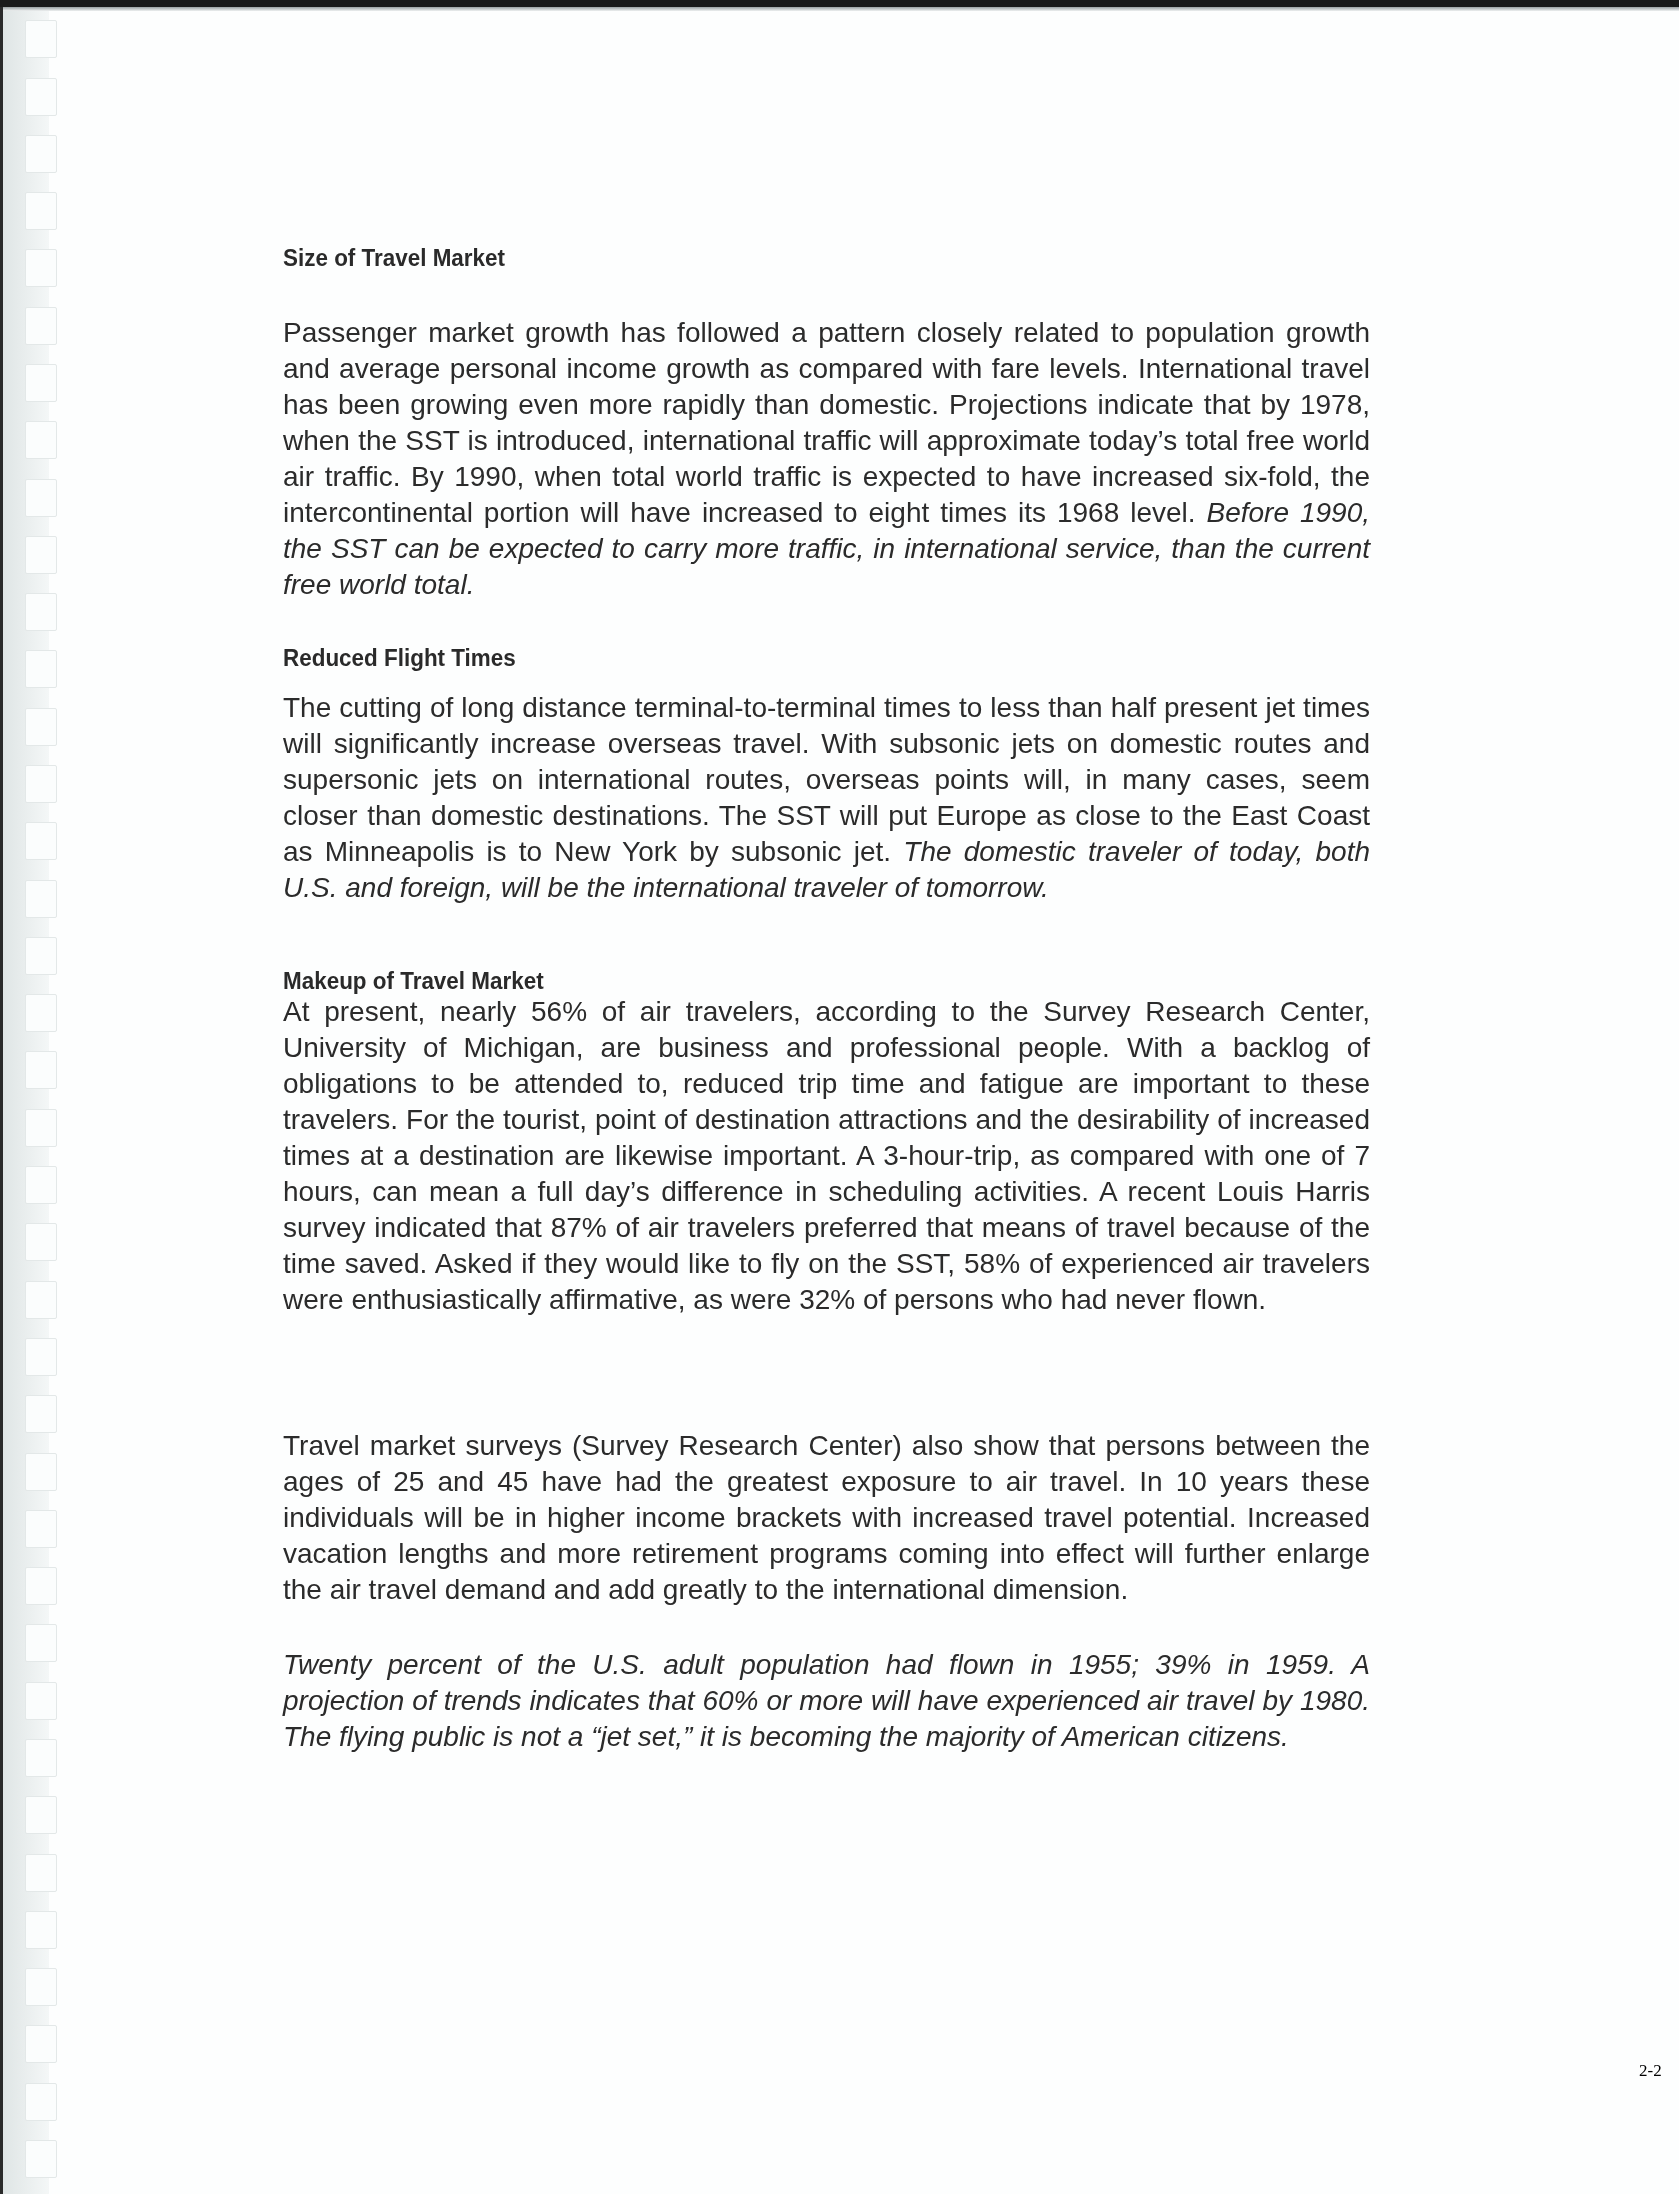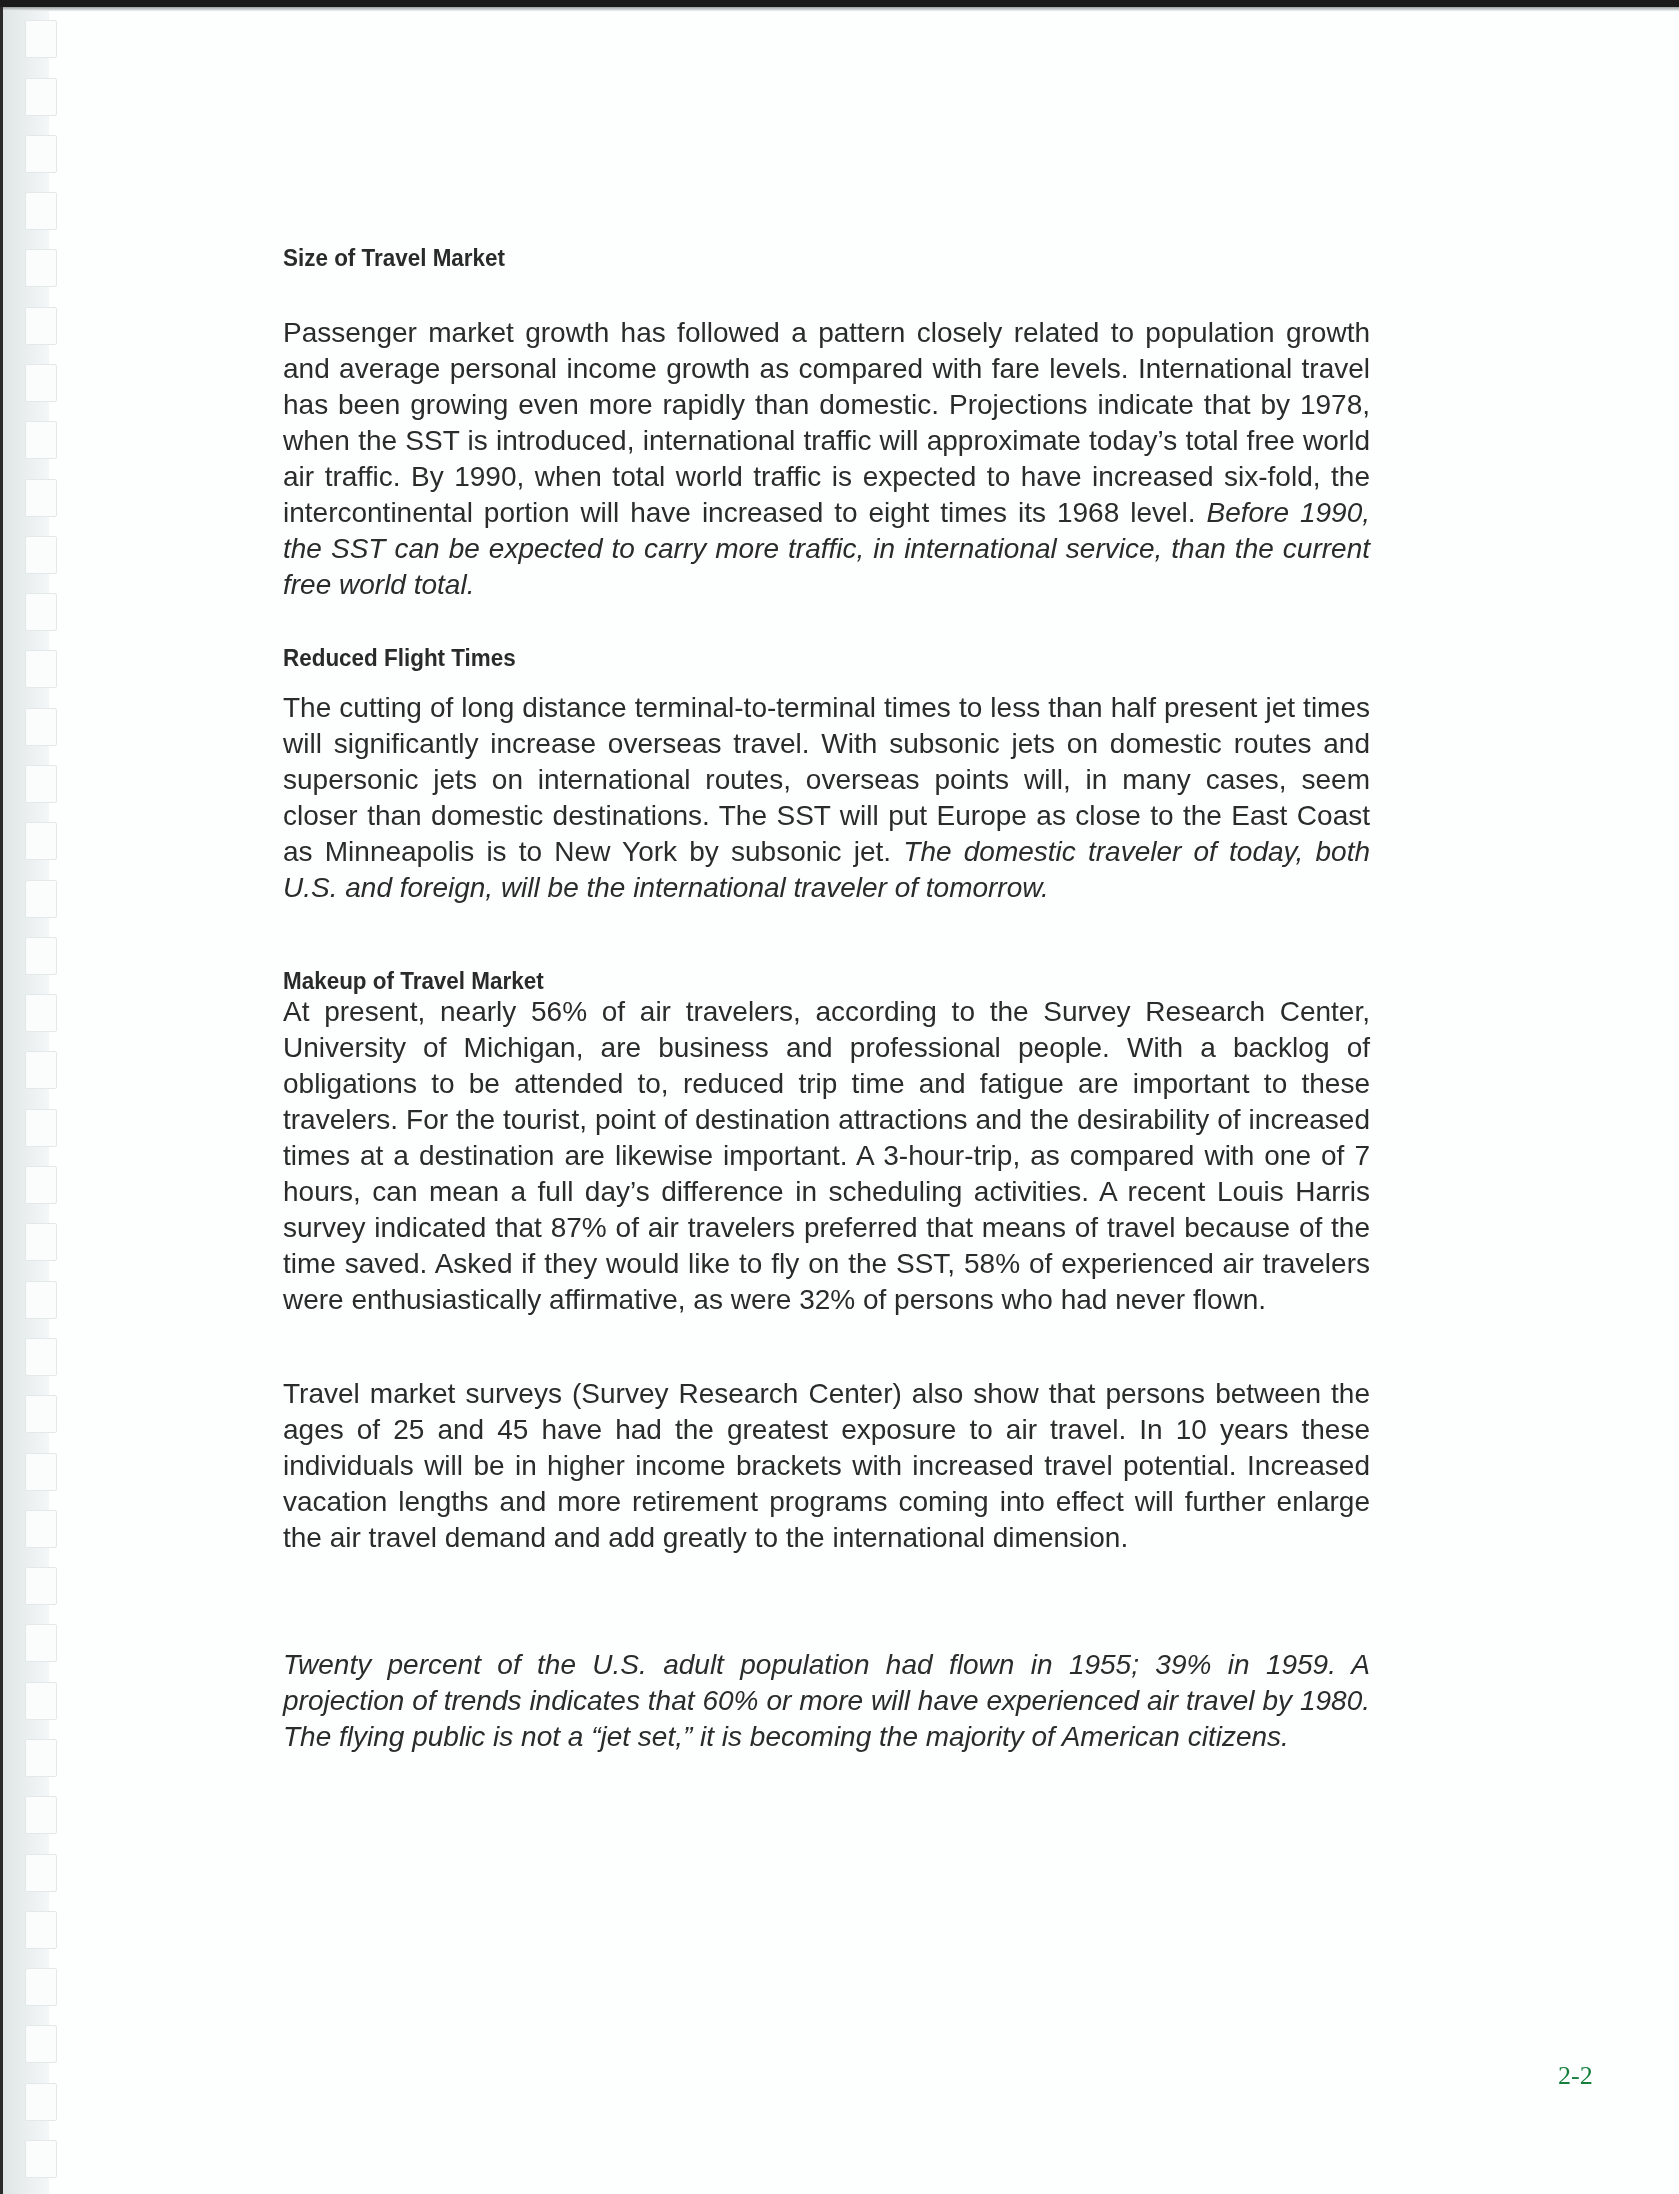--- a/index.html
+++ b/index.html
@@ -23,24 +23,24 @@
     font-family: Liberation Sans, sans-serif; font-size: 28px; line-height: 36px;
     color: #2b2b2b; text-align: justify; margin: 0;
   }
   .para i { font-style: italic; }
   #s1-heading { position: absolute; top: 0; }
   #s1-para { position: absolute; top: 71px; }
   #s2-heading { position: absolute; top: 400px; }
   #s2-para { position: absolute; top: 446px; }
   #s3-heading { position: absolute; top: 723px; }
   #s3-para1 { position: absolute; top: 750px; }
-  #s3-para2 { position: absolute; top: 1132px; }
+  #s3-para2 { position: absolute; top: 1184px; }
   #s3-para3 { position: absolute; top: 1403px; font-style: italic; }
-  .pagenum { position: absolute; left: 1558px; top: 2061px; font-family: "Liberation Serif", serif;
-    font-size: 26px; color: #15803d; }
+  .pagenum { position: absolute; left: 1639px; top: 2061px; font-family: "Liberation Serif", serif;
+    font-size: 17px; color: #000000; }
 </style>
 </head>
 <body>
 
 <div class="topbar"></div>
 <div class="topshade"></div>
 <div class="leftedge"></div>
 <div class="binding">
   <div class="hole" style="top:9.2px"></div>
   <div class="hole" style="top:67px"></div>

